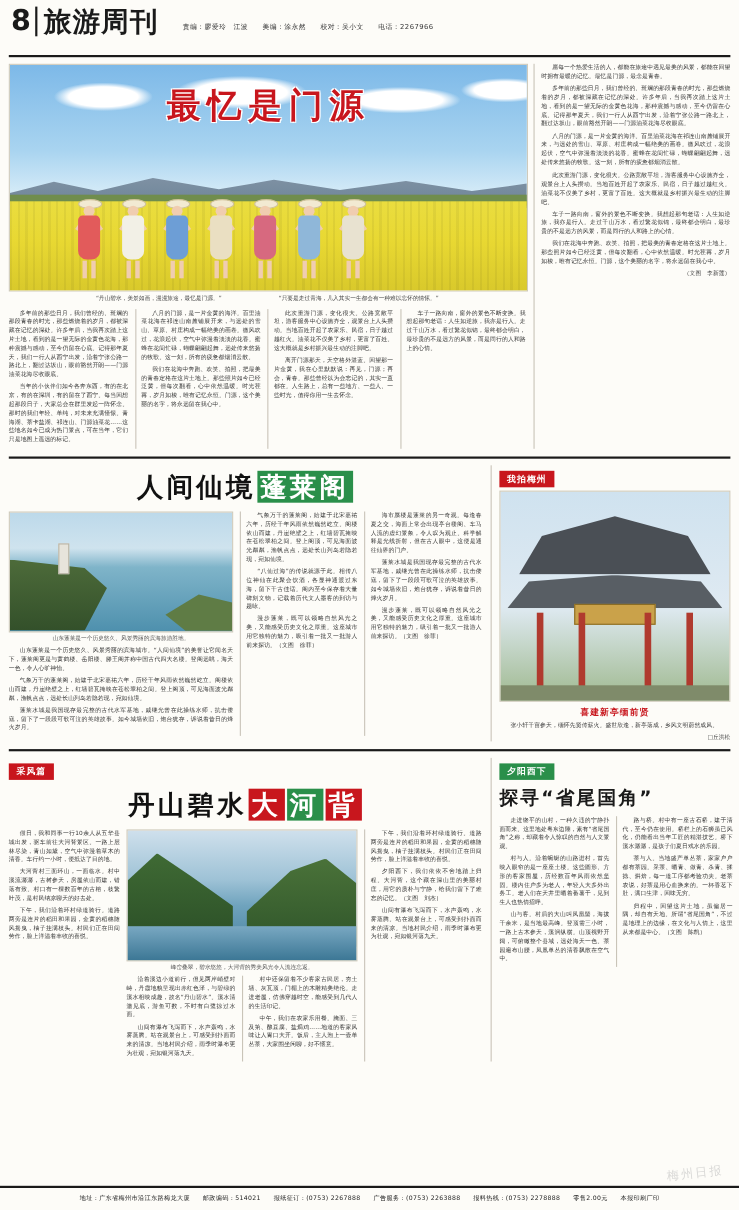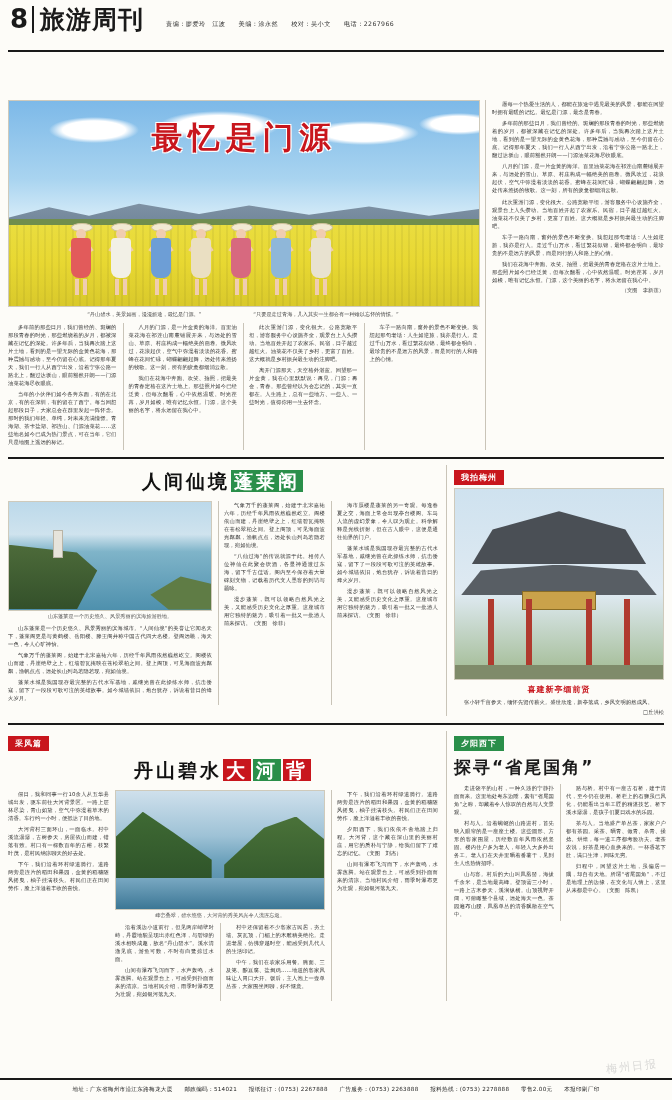--- a/index.html
+++ b/index.html
@@ -43,21 +43,21 @@
   
   .textblock{
     font-size:5.3px;line-height:1.52;text-align:justify;color:#333;
     word-break:break-all;letter-spacing:.1px;
   }
   .textblock p{margin:0 0 3px;text-indent:10px;}
   .sig{text-align:right;font-size:5.3px;color:#444;margin-top:2px;}
 
   
   .s1{padding-top:6px;}
-  .s1-wrap{display:flex;gap:7px;margin-top:42px;}
+  .s1-wrap{display:flex;gap:7px;}
   .s1-left{width:470px;}
   .s1-right{width:180px;}
   .hero{position:relative;width:470px;height:205px;overflow:hidden;border:1px solid #cfcabb;}
   .hero .sky{position:absolute;inset:0;background:linear-gradient(#7db9e8 0%,#a9d4f0 38%,#d7ecf8 58%,#cfe6c4 64%,#e9d94a 70%,#f2e356 100%);}
   .hero .clouds{position:absolute;top:6px;left:0;right:0;height:60px;
     background:radial-gradient(closest-side,#fff 70%,transparent 100%) 40px 10px/90px 26px no-repeat,
                radial-gradient(closest-side,#fff 70%,transparent 100%) 150px 4px/120px 30px no-repeat,
                radial-gradient(closest-side,#fff 70%,transparent 100%) 300px 14px/110px 24px no-repeat,
                radial-gradient(closest-side,#fff 70%,transparent 100%) 410px 6px/80px 22px no-repeat;}
   .hero .mtn{position:absolute;left:0;right:0;top:96px;height:34px;
@@ -83,21 +83,21 @@
     position:absolute;top:16px;left:0;right:0;text-align:center;
     font-family:"DejaVu Serif","Liberation Serif",serif;
     font-size:31px;font-weight:bold;color:#c8161d;letter-spacing:6px;
     text-shadow:1px 1px 0 #fff,-1px -1px 0 #fff,1px -1px 0 #fff,-1px 1px 0 #fff;
   }
   .poem{font-size:5.2px;line-height:1.5;color:#444;text-align:center;margin:4px 0 4px;}
 
   
   .big-title{
     font-family:"DejaVu Serif","Liberation Serif",serif;
-    font-size:19px;font-weight:bold;letter-spacing:3px;text-align:center;
+    font-size:24px;font-weight:bold;letter-spacing:3px;text-align:center;
     margin:4px 0 6px;color:#111;
   }
   .big-title .box{background:#2a8f4a;color:#fff;padding:0 3px;margin:0 1px;}
   .big-title .boxr{background:#c8161d;color:#fff;padding:0 3px;margin:0 1px;}
 
   .tag{
     display:inline-block;background:#c8161d;color:#fff;font-size:8px;
     padding:2px 7px;letter-spacing:1px;margin-bottom:3px;font-weight:bold;
   }
   .tag.green{background:#2a8f4a;}

